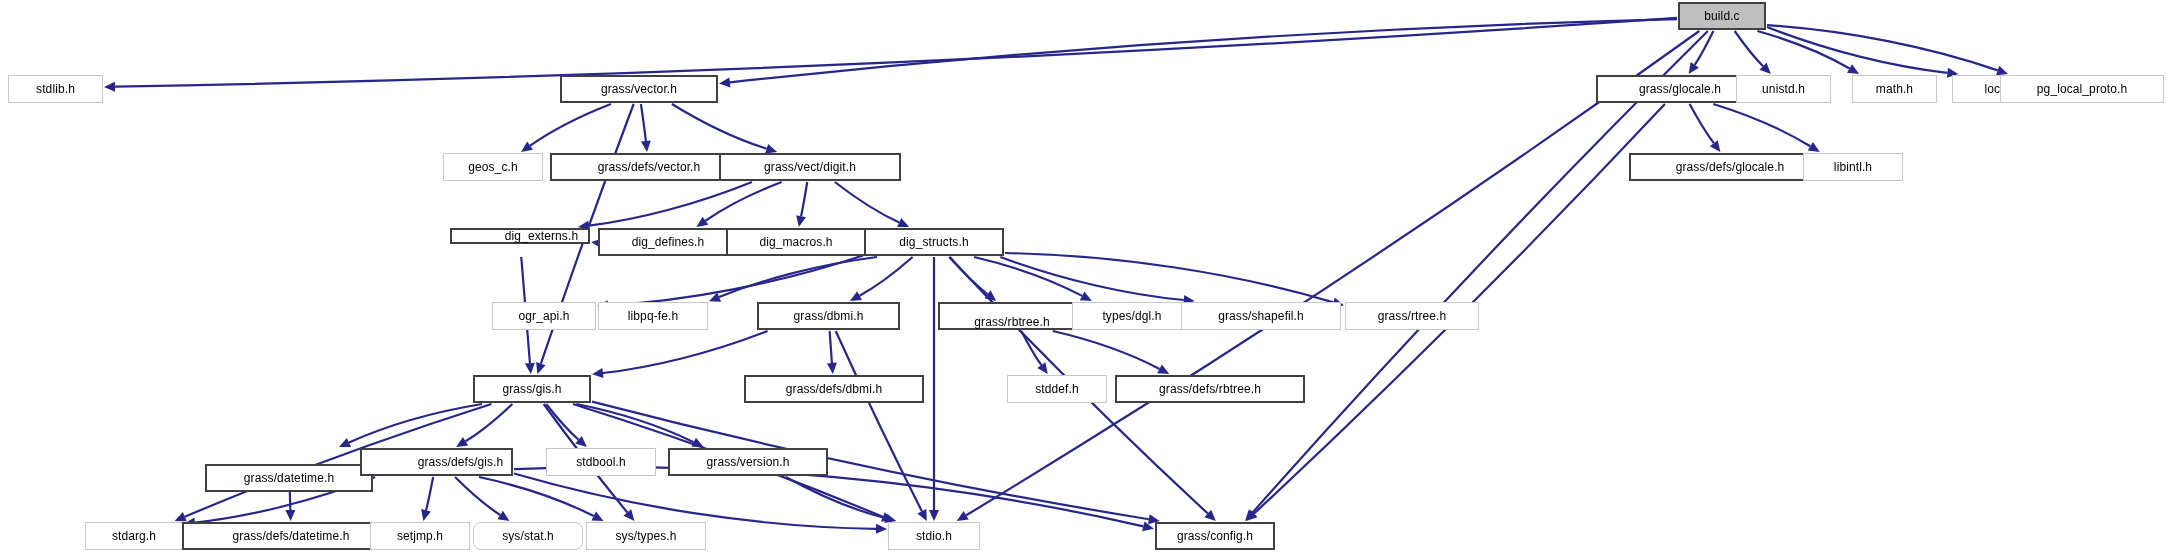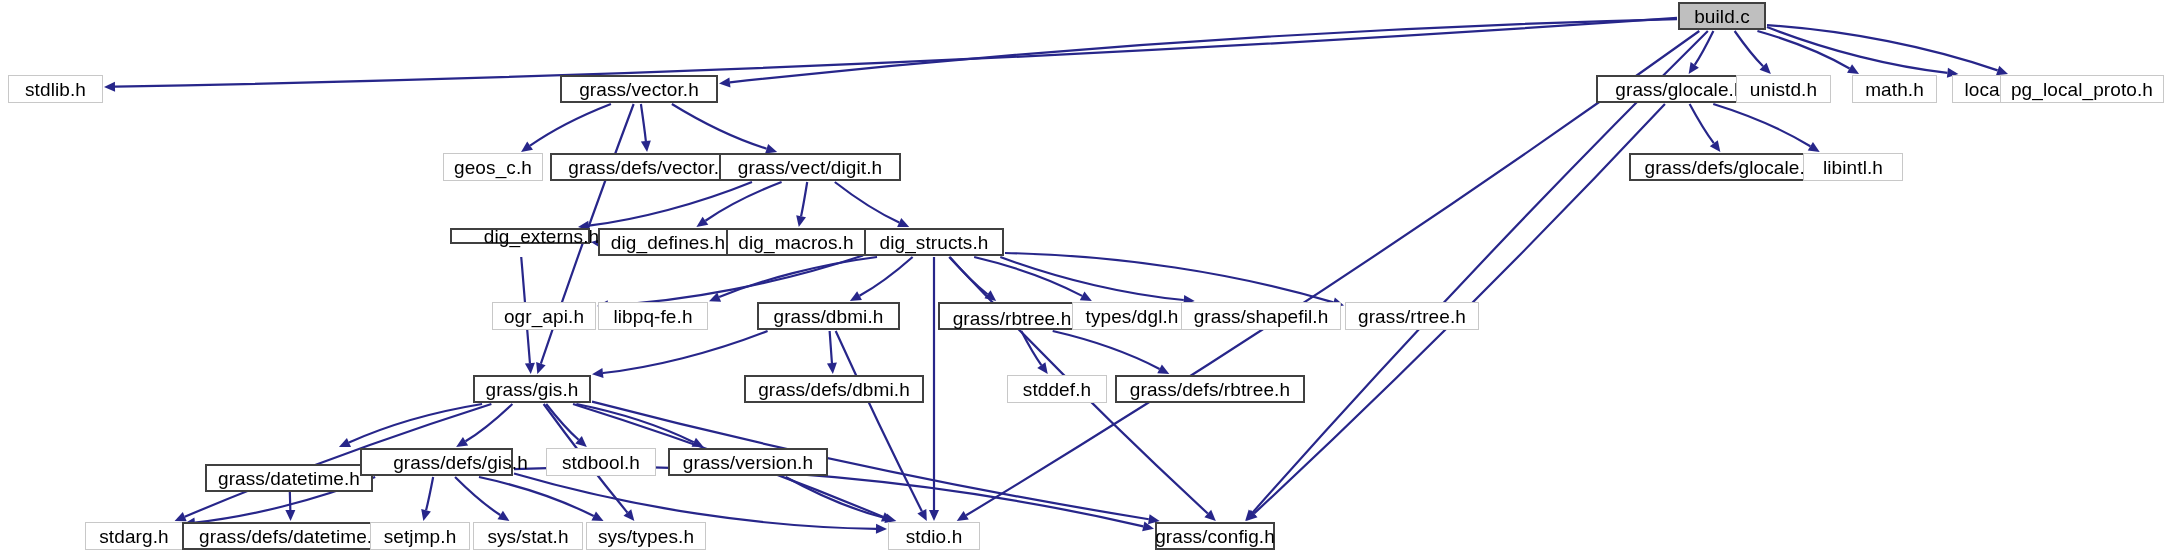--- a/index.html
+++ b/index.html
@@ -35,21 +35,21 @@
   }
   .node-box {
     position: absolute;
     box-sizing: border-box;
     display: flex;
     align-items: center;
     justify-content: center;
     background: #ffffff;
     border: 1.5px solid #c8c8c8;
     color: #000000;
-    font-size: 19px;
+    font-size: 12px;
     line-height: 1;
     white-space: nowrap;
     letter-spacing: 0.1px;
   }
   .node-box.header {
     border: 2px solid #404040;
   }
   .node-box.current {
     border: 2px solid #404040;
     background: #bfbfbf;
@@ -266,21 +266,21 @@
       </div>
       <div class="node-box " style="left: 85px; top: 522px; width: 98px; height: 28px;">
         <span>stdarg.h</span>
       </div>
       <div class="node-box header" style="left: 182px; top: 522px; width: 218px; height: 28px;">
         <span>grass/defs/datetime.h</span>
       </div>
       <div class="node-box " style="left: 370px; top: 522px; width: 100px; height: 28px;">
         <span>setjmp.h</span>
       </div>
-      <div class="node-box " style="left: 473px; top: 522px; width: 110px; height: 28px;">
+      <div class="node-box " style="left: 473px; top: 522px; width: 110px; height: 28px; border-radius: 8px;">
         <span>sys/stat.h</span>
       </div>
       <div class="node-box " style="left: 586px; top: 522px; width: 120px; height: 28px;">
         <span>sys/types.h</span>
       </div>
       <div class="node-box " style="left: 888px; top: 522px; width: 92px; height: 28px;">
         <span>stdio.h</span>
       </div>
       <div class="node-box header" style="left: 1155px; top: 522px; width: 120px; height: 28px;">
         <span>grass/config.h</span>

